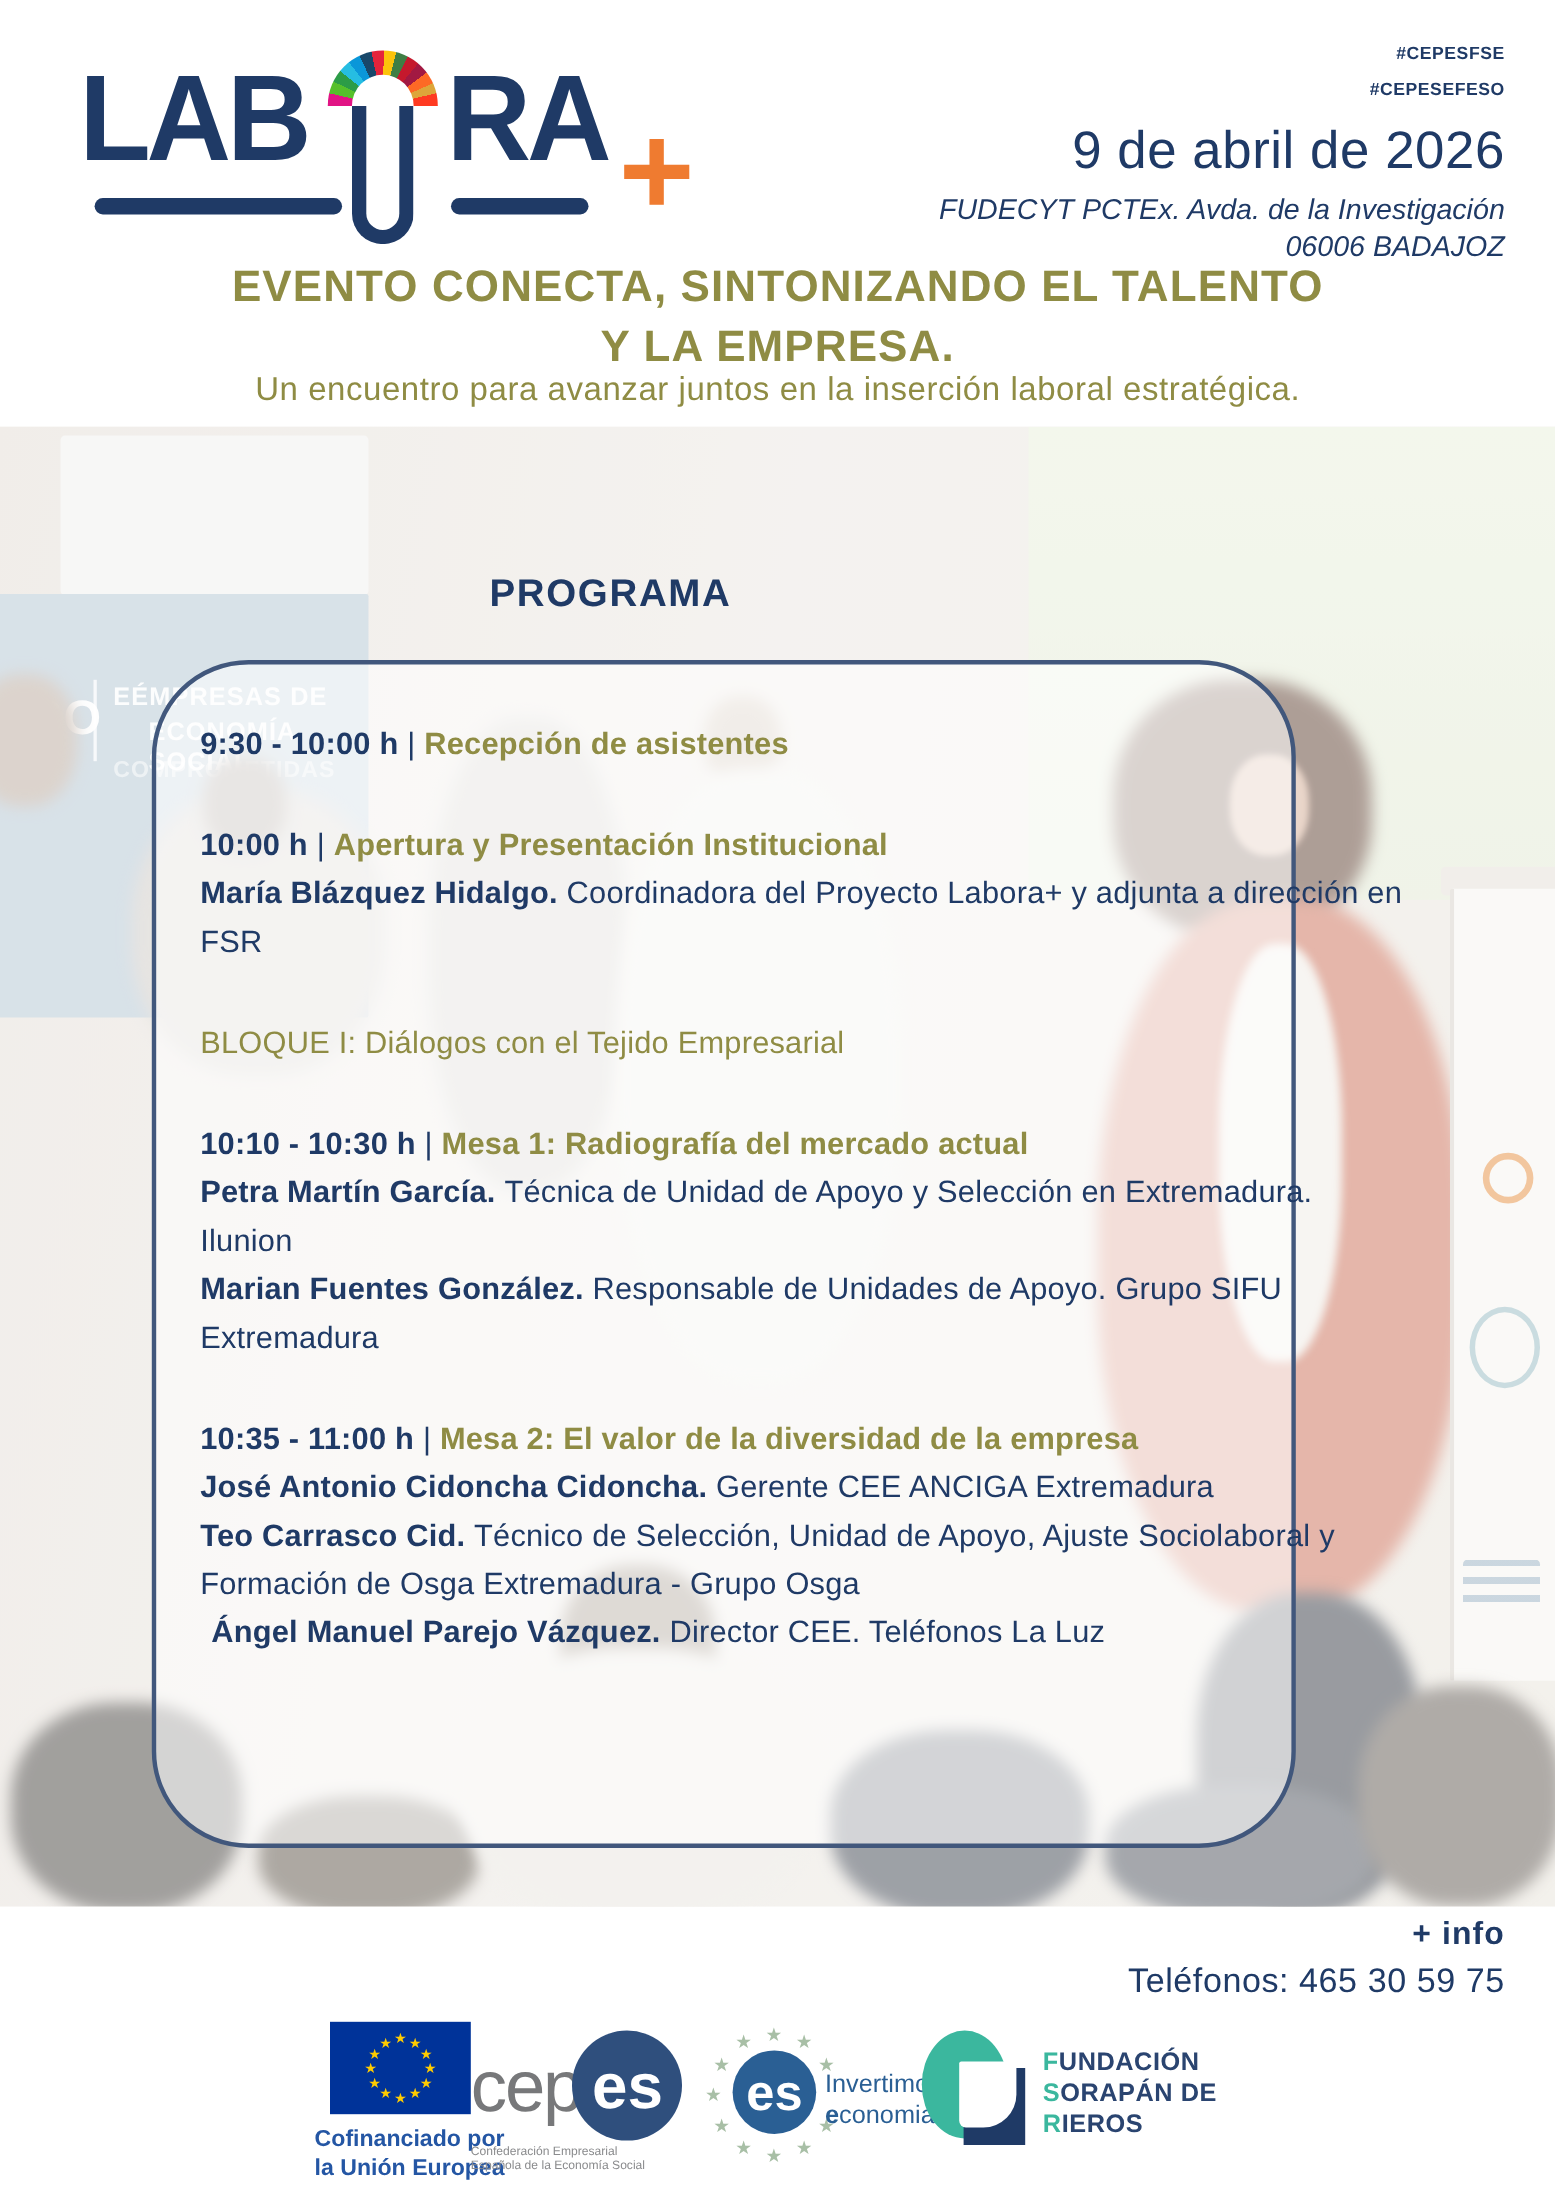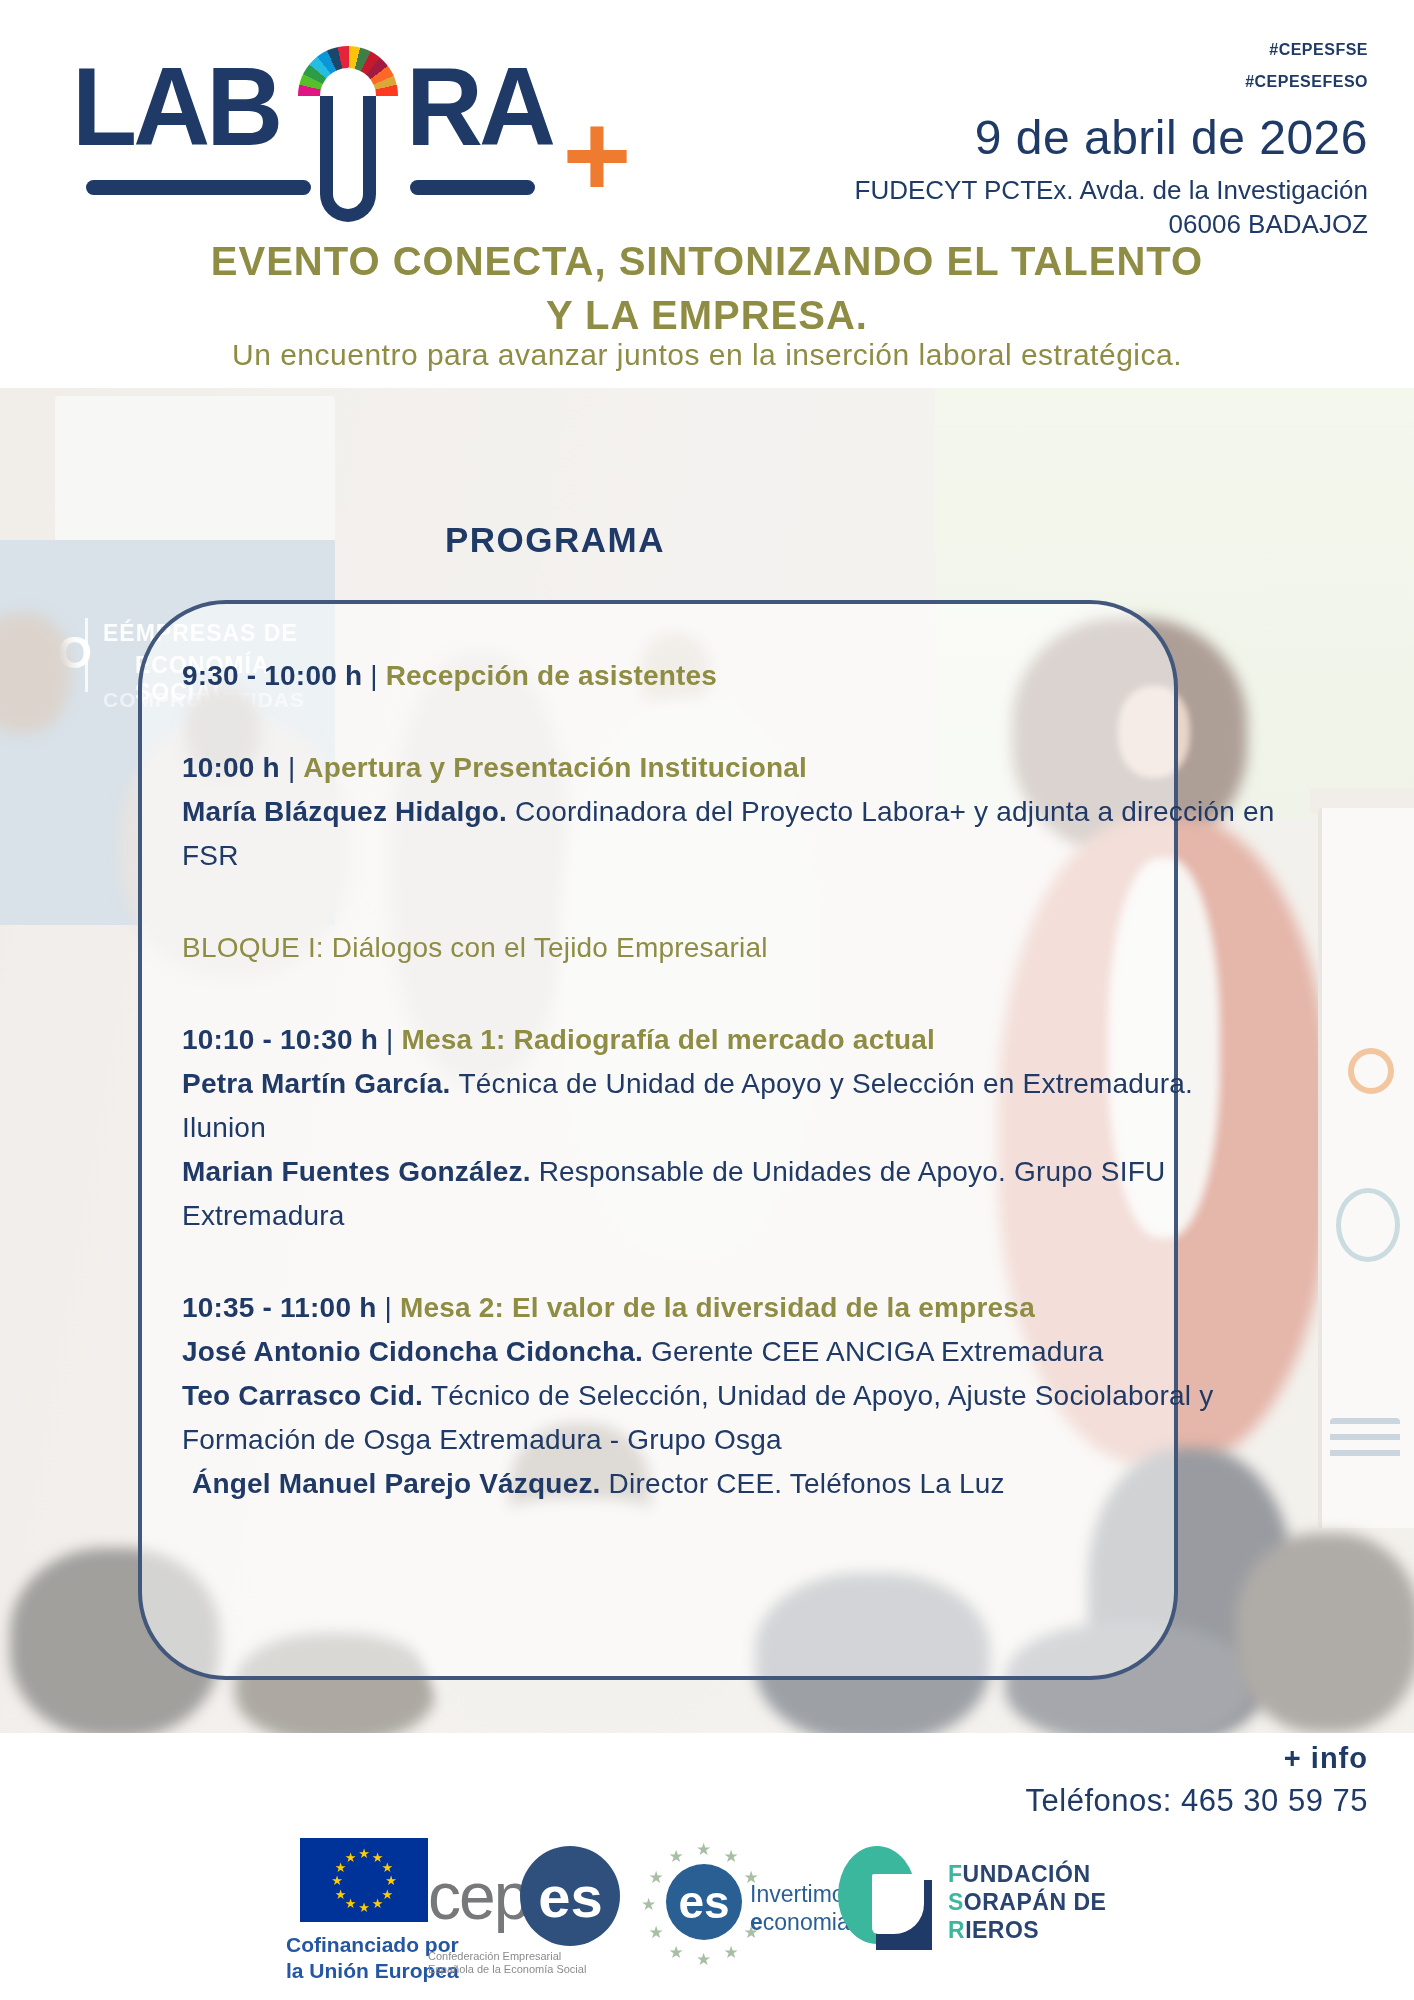--- a/index.html
+++ b/index.html
@@ -20,21 +20,21 @@
        rgba(0,0,0,0) 180deg 360deg);}
   .logo-ring-hole{position:absolute;left:22px;top:16px;width:56px;height:56px;border-radius:50%;background:#ffffff;}
   .logo-u{position:absolute;left:22px;top:44px;width:56px;height:126px;box-sizing:border-box;
           border:13px solid #1f3a66;border-top:none;border-radius:0 0 28px 28px;background:transparent;}
   .logo-bar{position:absolute;height:15px;background:#1f3a66;border-radius:8px;top:158px;}
   .logo-plus{font-size:118px;font-weight:700;color:#ef7b30;line-height:1;position:relative;top:44px;margin-left:4px;}
 
   .top-right{position:absolute;right:46px;top:34px;text-align:right;color:#1f3a66;}
   .hashtag{font-size:16px;font-weight:700;line-height:32px;letter-spacing:.5px;}
   .date-line{font-size:48px;font-weight:400;margin-top:12px;letter-spacing:.5px;}
-  .addr{font-size:26px;line-height:34px;margin-top:8px;}
+  .addr{font-size:26px;line-height:34px;margin-top:8px;font-style:italic;}
 
   
   .main-title{position:absolute;top:234px;left:0;width:1414px;text-align:center;
       color:#8f8c44;font-weight:700;font-size:40px;line-height:54px;letter-spacing:1px;}
   .subtitle{position:absolute;top:338px;left:0;width:1414px;text-align:center;
       color:#8f8c44;font-size:30px;font-weight:400;letter-spacing:.5px;}
 
   
   .photo{position:absolute;left:0;top:388px;width:1414px;height:1345px;overflow:hidden;
          background:linear-gradient(100deg,#e5dfd8 0%,#ece8e3 45%,#e9e5dc 100%);}

